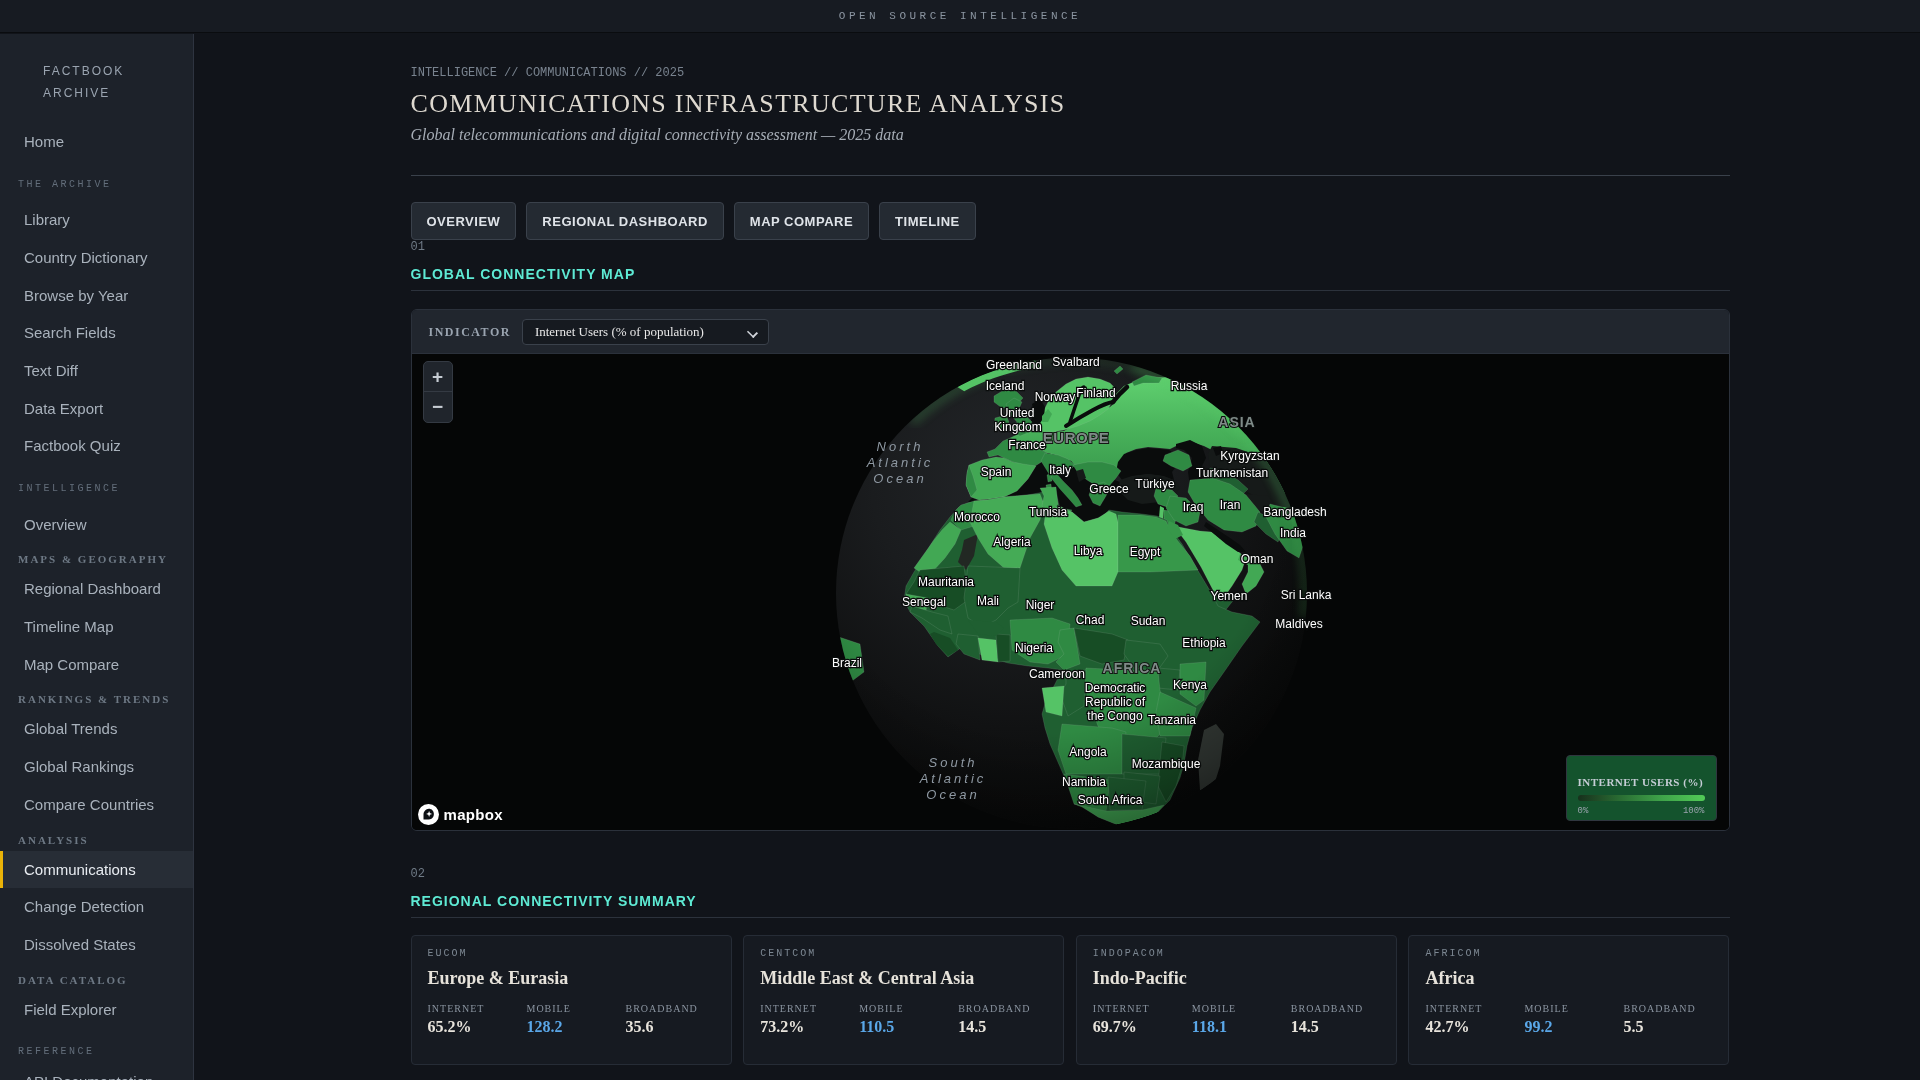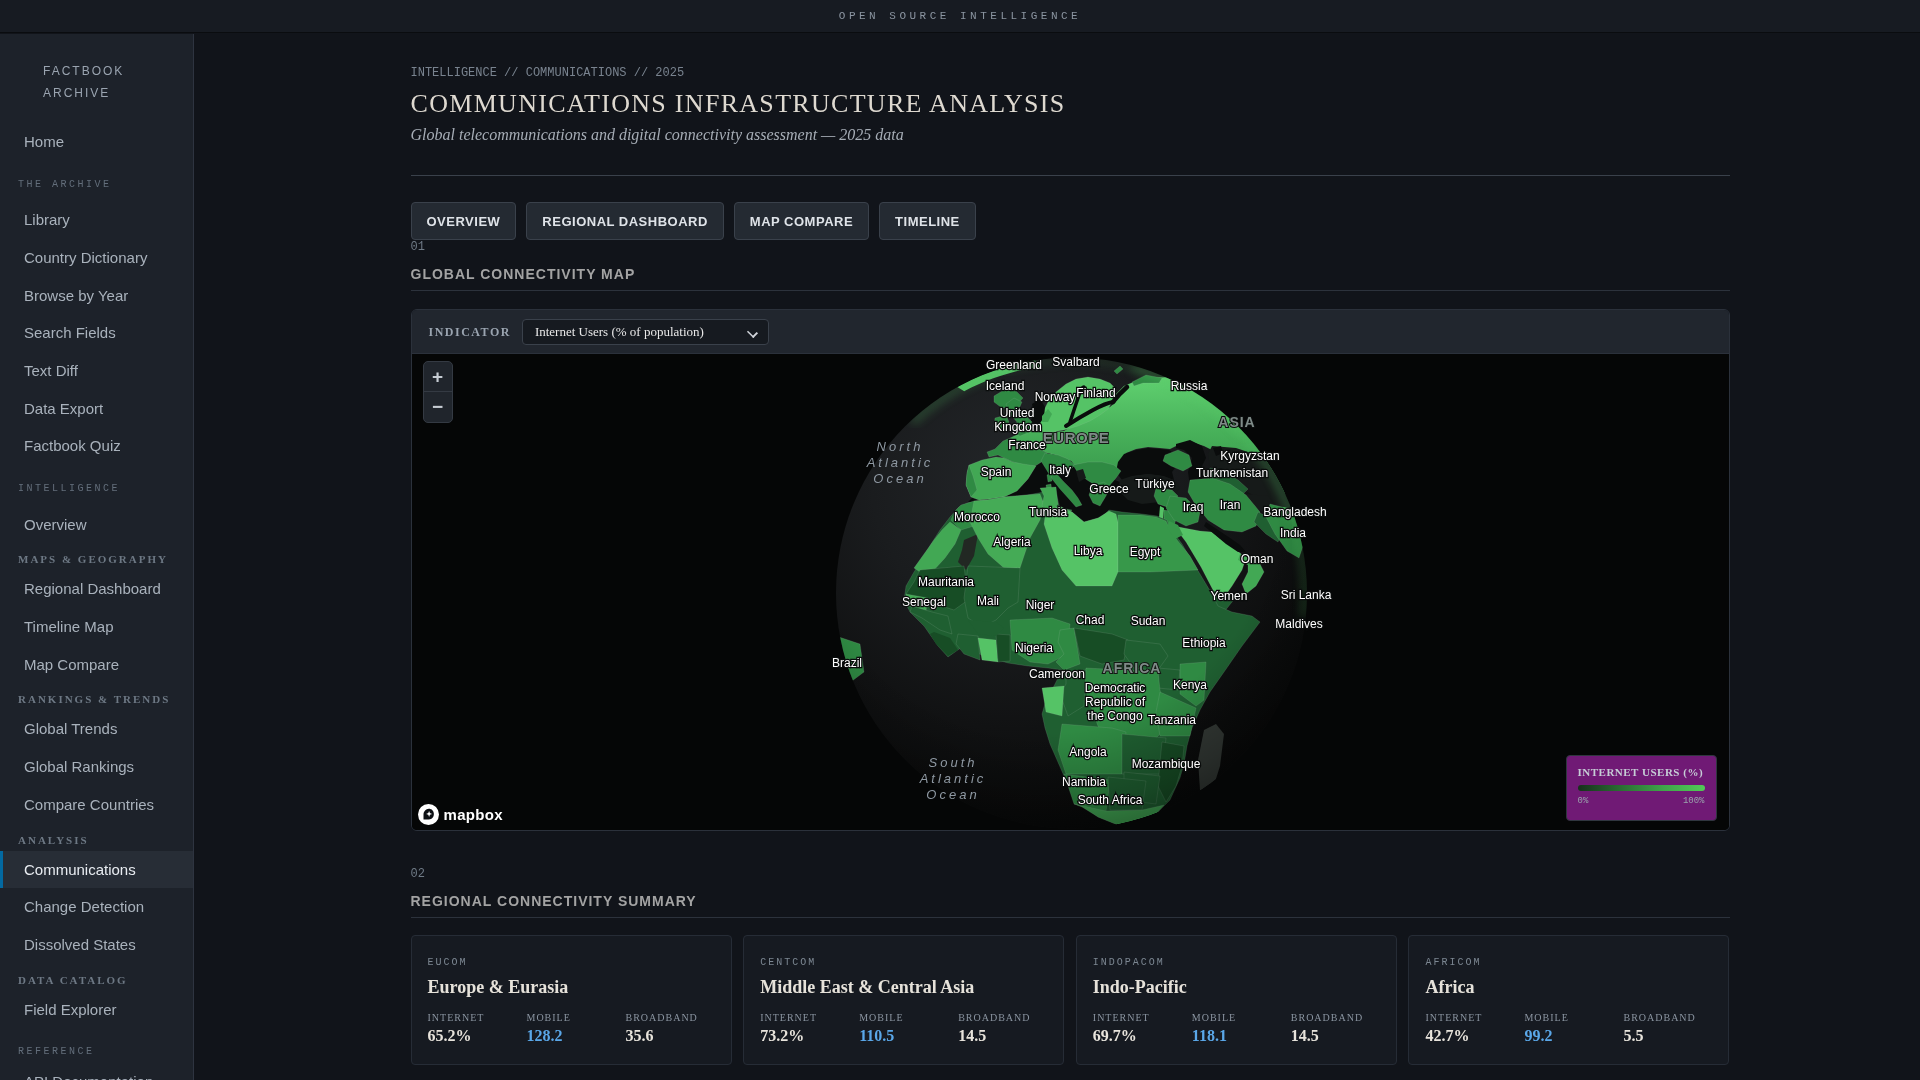--- a/index.html
+++ b/index.html
@@ -6,52 +6,52 @@
 html,body { width:1920px; height:1080px; overflow:hidden; background:#11141a; }
 body { font-family:"Liberation Sans", sans-serif; }
 .topbar { position:absolute; left:0; top:0; width:1920px; height:33px; background:#171b22; border-bottom:1px solid #0a0c0f; }
 .topbar span { display:block; text-align:center; line-height:32px; font-family:"Liberation Mono", monospace; font-size:11px; letter-spacing:3.5px; color:#8b95a1; }
 .sidebar { position:absolute; left:0; top:34px; width:194px; height:1046px; background:#1d222a; border-right:1px solid #2e3440; }
 .logo { margin:26px 0 0 43px; font-size:12px; letter-spacing:2px; color:#9aa4b0; line-height:22px; }
 .nav { margin-top:19px; }
 .nav a { display:block; padding:10px 0 10px 24px; font-size:15px; line-height:17.7px; color:#a9b2bc; text-decoration:none; }
 .nav .sec { padding:18px 0 10.5px 18px; font-size:10px; line-height:12px; letter-spacing:2.5px; color:#636e7b; font-family:"Liberation Mono", monospace; }
 .nav .sec2 { padding:10px 0 4px 18px; font-size:11px; line-height:13px; letter-spacing:2px; color:#6d7884; font-family:"Liberation Serif", serif; font-weight:bold; }
-.nav .active { background:#272d36; color:#e8ecf1; border-left:3px solid #0369a1; padding-left:21px; }
+.nav .active { background:#272d36; color:#e8ecf1; border-left:3px solid #eab308; padding-left:21px; }
 .main { position:absolute; left:220px; top:34px; width:1700px; height:1046px; background:#11141a; }
 .container { width:1319px; margin:0 auto; }
 .crumb { margin-top:32px; font-family:"Liberation Mono", monospace; font-size:12px; color:#79838f; }
 h1 { margin-top:8px; font-family:"Liberation Serif", serif; font-weight:normal; font-size:26px; line-height:32px; letter-spacing:1.3px; color:#ded9d0; }
 .subtitle { margin-top:6px; font-family:"Liberation Serif", serif; font-style:italic; font-size:16px; color:#a6adb6; }
 .hr1 { margin-top:31px; border-top:1px solid #3a414b; }
 .btnrow { margin-top:26px; }
 .btnrow a { display:inline-block; margin-right:10px; padding:0 15px; height:38px; line-height:37px; background:#242a32; border:1px solid #3a414b; border-radius:4px; font-size:13px; font-weight:bold; letter-spacing:0.5px; color:#dfe3e8; text-decoration:none; }
 .secnum { font-family:"Liberation Mono", monospace; font-size:12px; color:#6f7a86; }
-.sechead { margin-top:12px; font-size:14px; font-weight:bold; letter-spacing:1.0px; color:#a3a3a3; }
+.sechead { margin-top:12px; font-size:14px; font-weight:bold; letter-spacing:1.0px; color:#5eead4; }
 .sechr { margin-top:8px; border-top:1px solid #2c323c; }
 .panel { margin-top:18px; border:1px solid #2b313b; border-radius:6px; overflow:hidden; }
 .phead { height:44px; background:#21262e; border-bottom:1px solid #2b313b; }
 .phead .lab { float:left; margin:15px 0 18px 17px; font-family:"Liberation Serif", serif; font-weight:bold; font-size:12px; letter-spacing:1.5px; color:#9aa4b0; }
 .sel { float:left; margin:9px 0 0 11px; width:247px; height:26px; background:#161a20; border:1px solid #3a414b; border-radius:4px; font-family:"Liberation Serif", serif; font-size:13px; color:#e8e8e8; line-height:24px; padding-left:12px; position:relative; }
 .sel:after { content:""; position:absolute; right:11px; top:8px; width:7px; height:7px; border-right:2px solid #d0d4da; border-bottom:2px solid #d0d4da; transform:rotate(45deg) scale(1,.75); }
 .mapwrap { position:relative; height:476px; background:#050606; }
 .mapwrap svg { position:absolute; left:0; top:0; }
 .zoomctl { position:absolute; left:11px; top:7px; width:30px; height:62px; background:#20252c; border:1px solid #343a43; border-radius:5px; }
 .zoomctl .zb { height:30px; text-align:center; color:#c6ccd3; font-size:19px; line-height:29px; font-weight:bold; }
 .zoomctl .zb:first-child { border-bottom:1px solid #343a43; }
-.legend { position:absolute; left:1154px; top:401px; width:151px; height:66px; background:#701a75; border:1px solid #30363f; border-radius:4px; padding:10px 11px; }
+.legend { position:absolute; left:1154px; top:401px; width:151px; height:66px; background:#14532d; border:1px solid #30363f; border-radius:4px; padding:20px 11px; }
 .legend .lt { font-family:"Liberation Serif", serif; font-weight:bold; font-size:11px; letter-spacing:0.5px; color:#c6cdd6; }
 .legend .bar { margin-top:7px; height:6px; border-radius:3px; background:linear-gradient(90deg,#17301c,#2a6d33,#3fa44a,#52cb57); }
 .legend .lr { margin-top:5px; font-family:"Liberation Mono", monospace; font-size:9px; color:#9aa3ad; }
 .legend .lr span { float:right; }
 .mblogo { position:absolute; left:6px; top:450px; height:21px; color:#fff; }
 .mblogo .txt { font-size:15px; font-weight:bold; letter-spacing:0.3px; line-height:21px; color:#fff; }
 .cards { margin-top:17px; display:flex; justify-content:space-between; }
 .card { width:321px; height:130px; background:#161a21; border:1px solid #262c36; border-radius:4px; }
-.card .tag { margin:21px 0 0 16px; font-family:"Liberation Mono", monospace; font-size:10px; letter-spacing:2px; color:#7c8792; }
+.card .tag { margin:12px 0 0 16px; font-family:"Liberation Mono", monospace; font-size:10px; letter-spacing:2px; color:#7c8792; }
 .card .name { margin:9px 0 0 16px; font-family:"Liberation Serif", serif; font-weight:bold; font-size:18px; color:#e6e2da; }
 .card .stats { margin:14px 0 0 16px; display:flex; }
 .card .st { width:99px; }
 .card .st .l { font-family:"Liberation Serif", serif; font-size:10px; letter-spacing:1px; color:#8a94a0; }
 .card .st .v { margin-top:4px; font-family:"Liberation Serif", serif; font-weight:bold; font-size:16px; color:#e8e4dc; }
 .card .st .v.blue { color:#5aa7e8; }
 </style>
 </head>
 <body>
 <div class="topbar">

